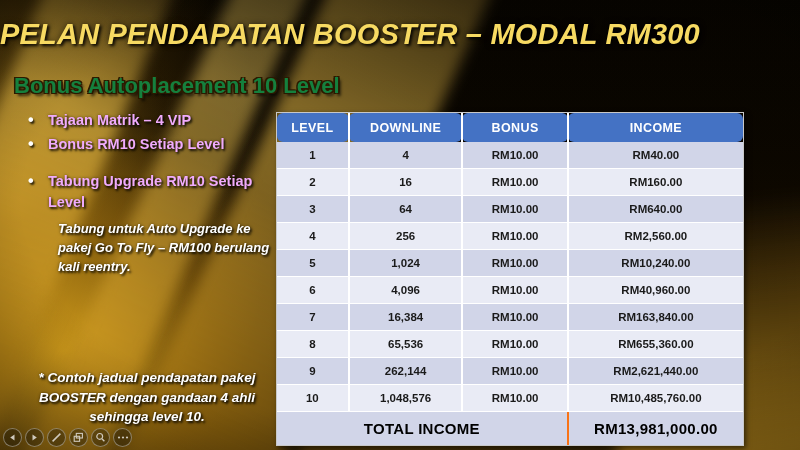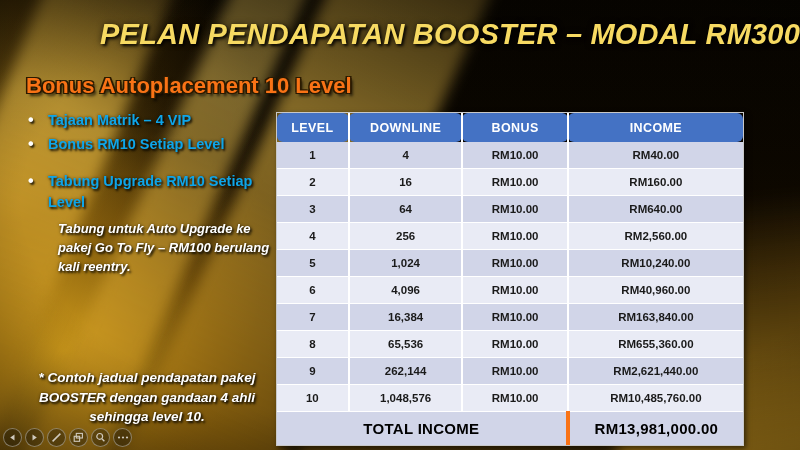--- a/index.html
+++ b/index.html
@@ -59,55 +59,55 @@
   .vignette {
     position: absolute; inset: 0;
     background: radial-gradient(ellipse 95% 92% at 55% 45%, rgba(0,0,0,0) 55%, rgba(0,0,0,0.55) 100%);
     pointer-events: none;
   }
 
   
   .title {
     position: absolute;
     left: 0; right: 0; top: 18px;
-    text-align: right;
+    text-align: left;
     font-size: 29px;
     font-weight: bold;
     font-style: italic;
     color: #F7DA62;
     letter-spacing: 0.2px;
     text-shadow: 2px 2px 3px rgba(0,0,0,0.85), 0 0 6px rgba(0,0,0,0.6);
     white-space: nowrap;
   }
   .subtitle {
     position: absolute;
-    left: 26px; top: 73px;
+    left: 14px; top: 73px;
     font-size: 22px;
     font-weight: bold;
-    color: #f97316;
+    color: #15803d;
     text-shadow:
       -1.4px -1.4px 0 #2b1a00, 1.4px -1.4px 0 #2b1a00,
       -1.4px  1.4px 0 #2b1a00, 1.4px  1.4px 0 #2b1a00,
       2.5px 2.5px 3px rgba(0,0,0,0.75);
     white-space: nowrap;
   }
 
   
   .left-col {
     position: absolute;
     left: 22px; top: 110px;
     width: 252px;
   }
   .bullet-list { list-style: none; margin: 0; padding: 0; }
   .bullet-list li {
     position: relative;
     padding-left: 26px;
     font-size: 14.5px;
     font-weight: bold;
-    color: #0ea5e9;
+    color: #f0abfc;
     line-height: 1.42;
     margin-bottom: 3px;
     text-shadow: 1.6px 1.6px 2.4px rgba(0,0,0,0.85), 0 0 3px rgba(0,0,0,0.5);
   }
   .bullet-list li::before {
     content: "\2022";
     position: absolute;
     left: 6px; top: -1px;
     font-size: 16px;
     color: #ffffff;
@@ -184,21 +184,21 @@
 
   table.income tr.total-row td {
     background: #ED7D31;
     color: #000000;
     font-size: 15px;
     font-weight: bold;
     height: 31px;
     border-bottom: none;
     letter-spacing: 0.3px;
   }
-  table.income tr.total-row td.total-label { border-right: 4px solid #f97316; margin-left: 36px; }
+  table.income tr.total-row td.total-label { border-right: 2px solid #f97316; margin-left: 36px; }
 
   
   .toolbar {
     position: absolute;
     left: 3px; bottom: 3px;
     display: flex;
     align-items: center;
     gap: 3px;
   }
   .tb-btn {

